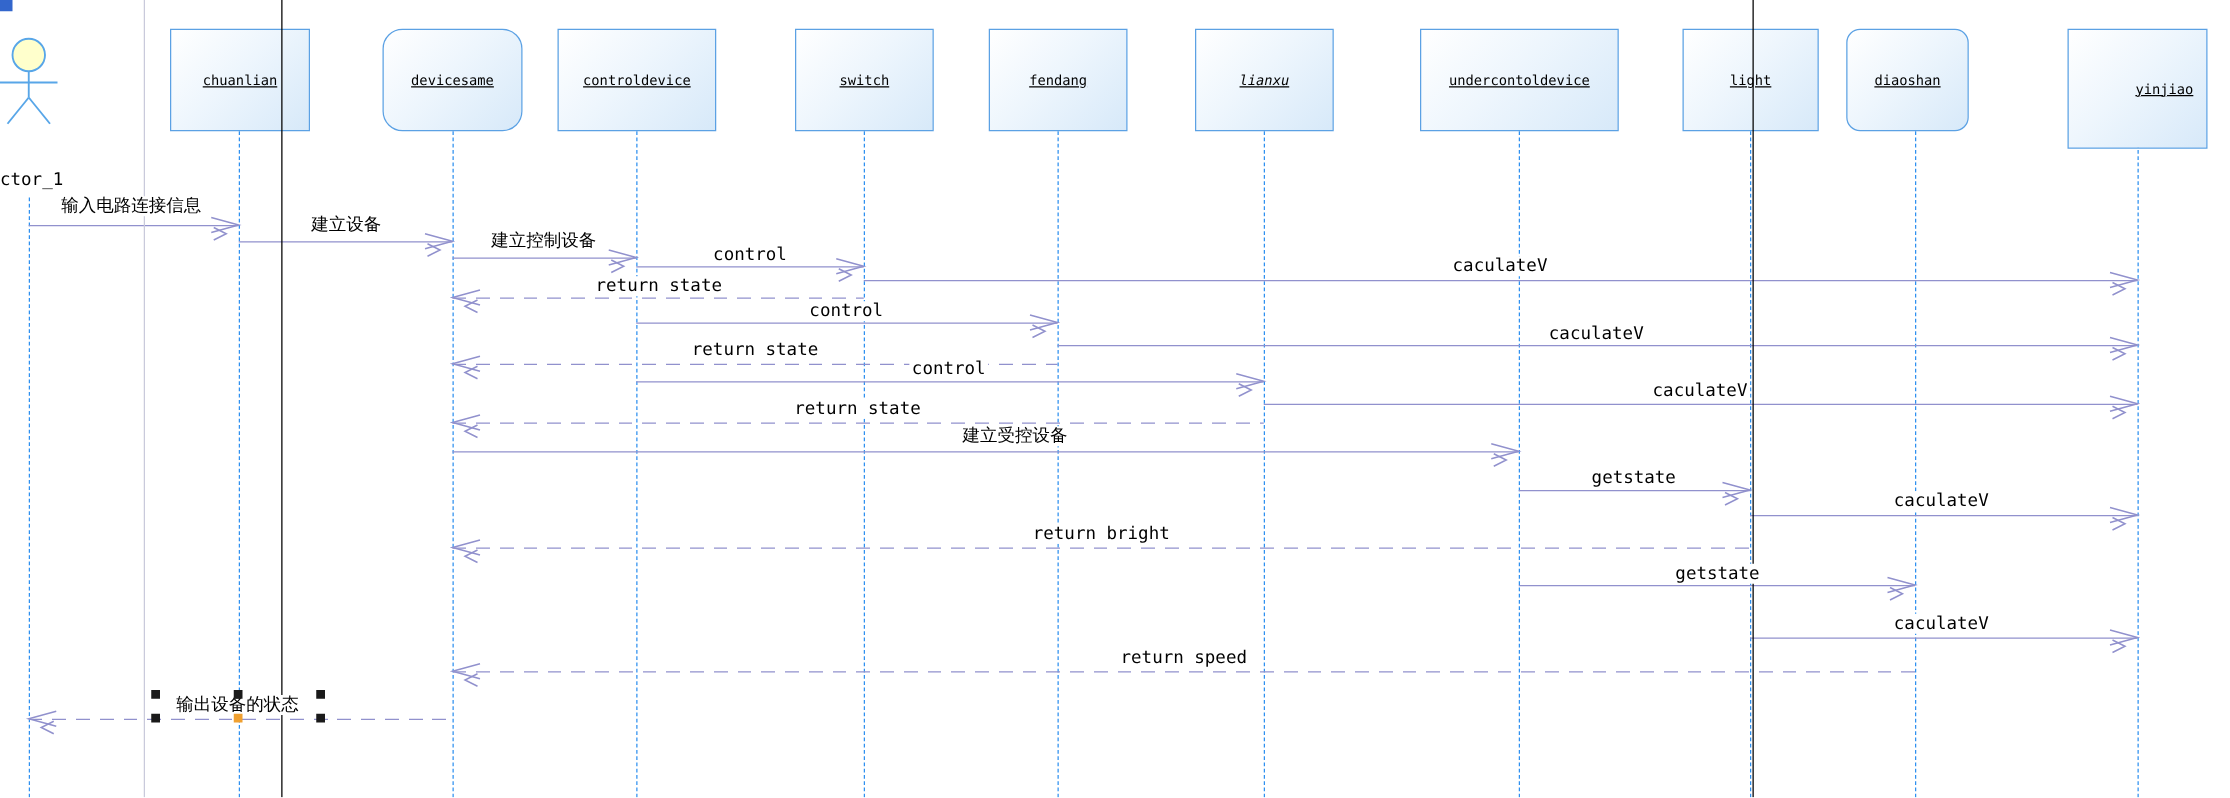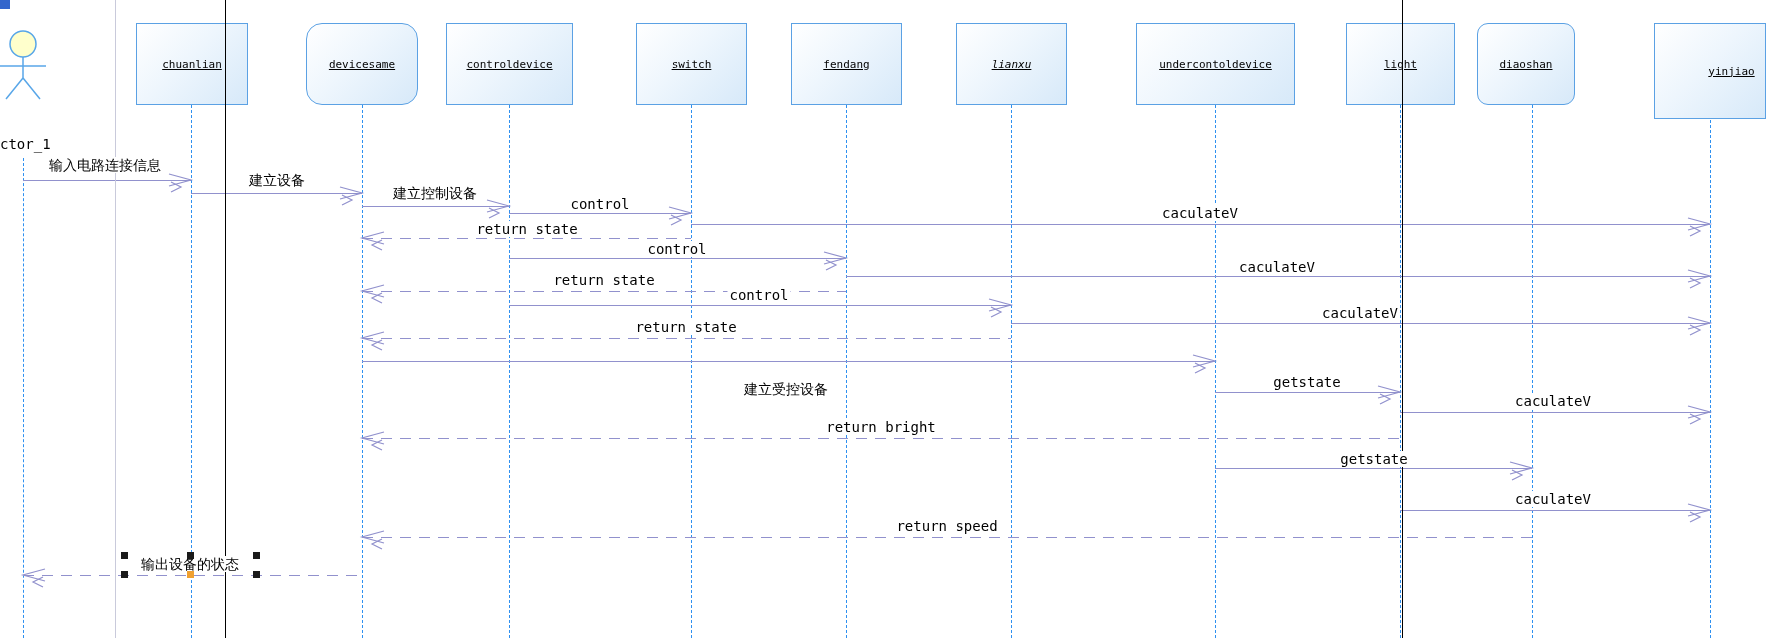--- a/index.html
+++ b/index.html
@@ -182,21 +182,21 @@
           <polyline points="23,10 13,15 23,20" fill="none" stroke="#9191cd" stroke-width="1.2"></polyline>
         </svg>
         <div class="msg-label" style="left: 686px; top: 319px;">return state</div>
       </div>
       <div>
         <div class="msg-line solid" style="left: 362px; top: 361px; width: 853px; border-top-color: rgb(145, 145, 205);"></div>
         <svg class="arrowhead" width="28" height="23" style="left: 1190px; top: 353px;">
           <polyline points="3,2 25,8 3,14" fill="none" stroke="#9191cd" stroke-width="1.2"></polyline>
           <polyline points="5,10 15,15 5,20" fill="none" stroke="#9191cd" stroke-width="1.2"></polyline>
         </svg>
-        <div class="msg-label" style="left: 786px; top: 341px; margin-top: 40px;">建立受控设备</div>
+        <div class="msg-label" style="left: 812px; top: 341px;">建立受控设备</div>
       </div>
       <div>
         <div class="msg-line solid" style="left: 1215px; top: 392px; width: 185px; border-top-color: rgb(145, 145, 205);"></div>
         <svg class="arrowhead" width="28" height="23" style="left: 1375px; top: 384px;">
           <polyline points="3,2 25,8 3,14" fill="none" stroke="#9191cd" stroke-width="1.2"></polyline>
           <polyline points="5,10 15,15 5,20" fill="none" stroke="#9191cd" stroke-width="1.2"></polyline>
         </svg>
         <div class="msg-label" style="left: 1307px; top: 374px;">getstate</div>
       </div>
       <div>

